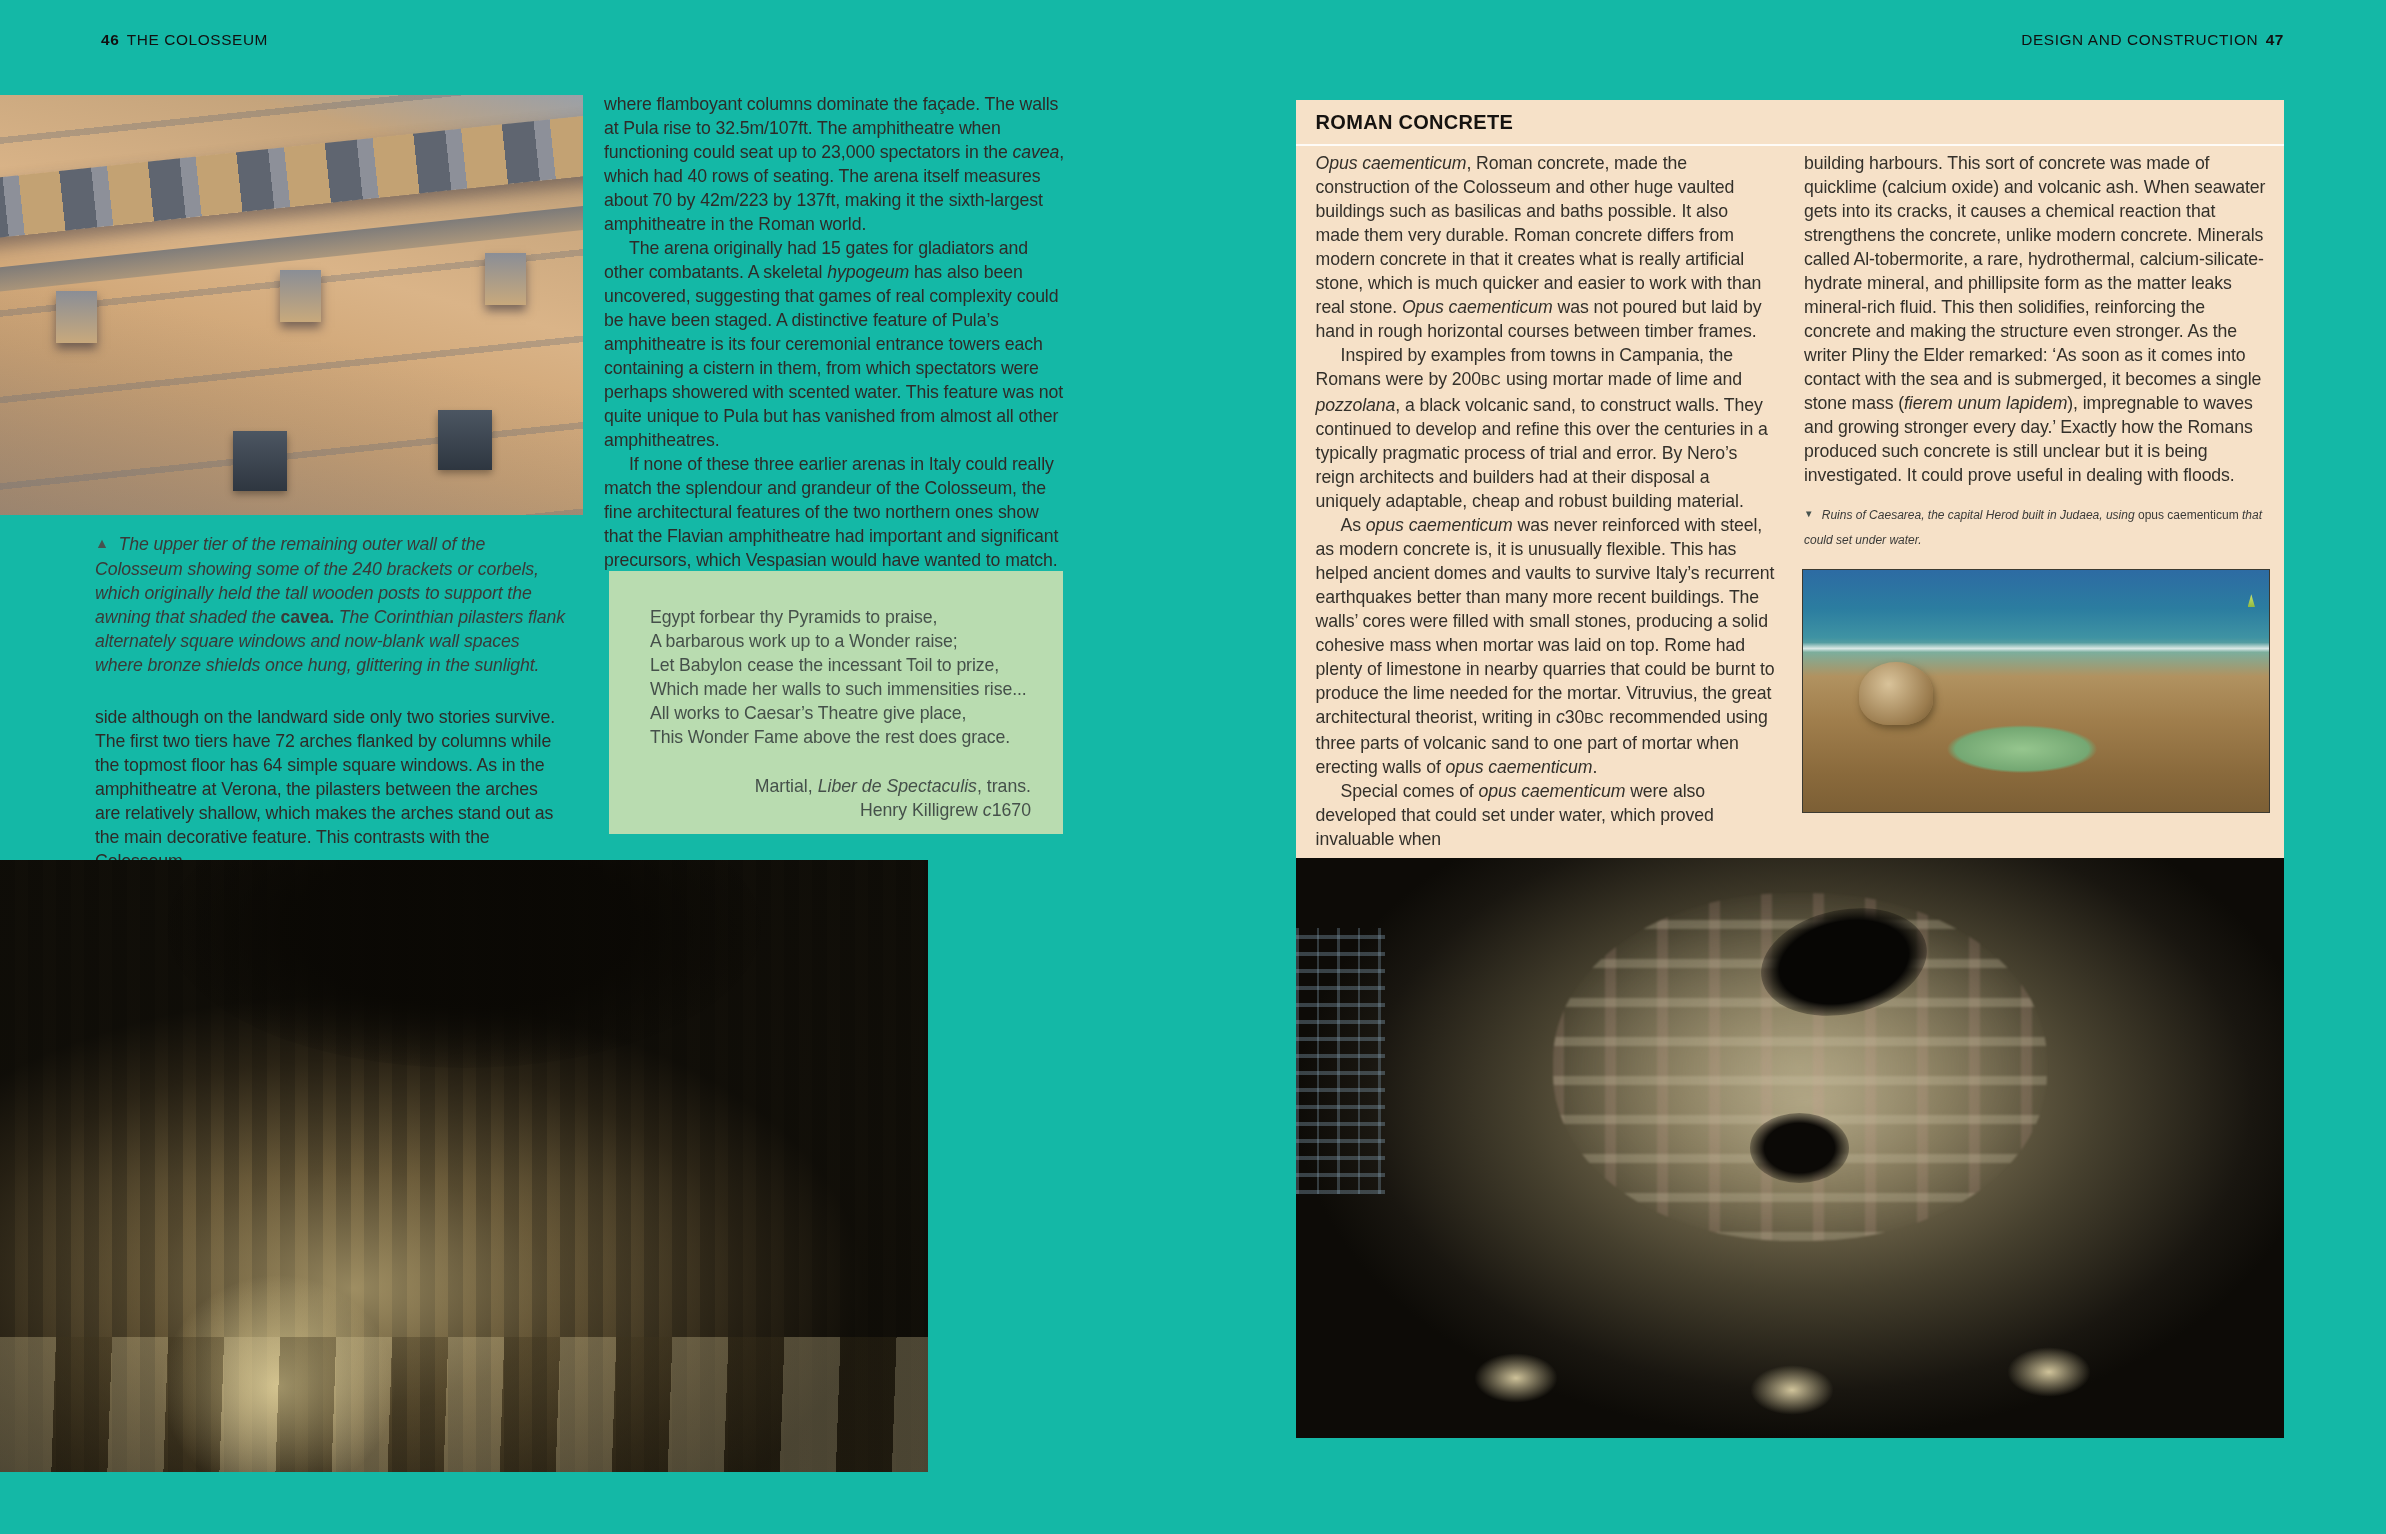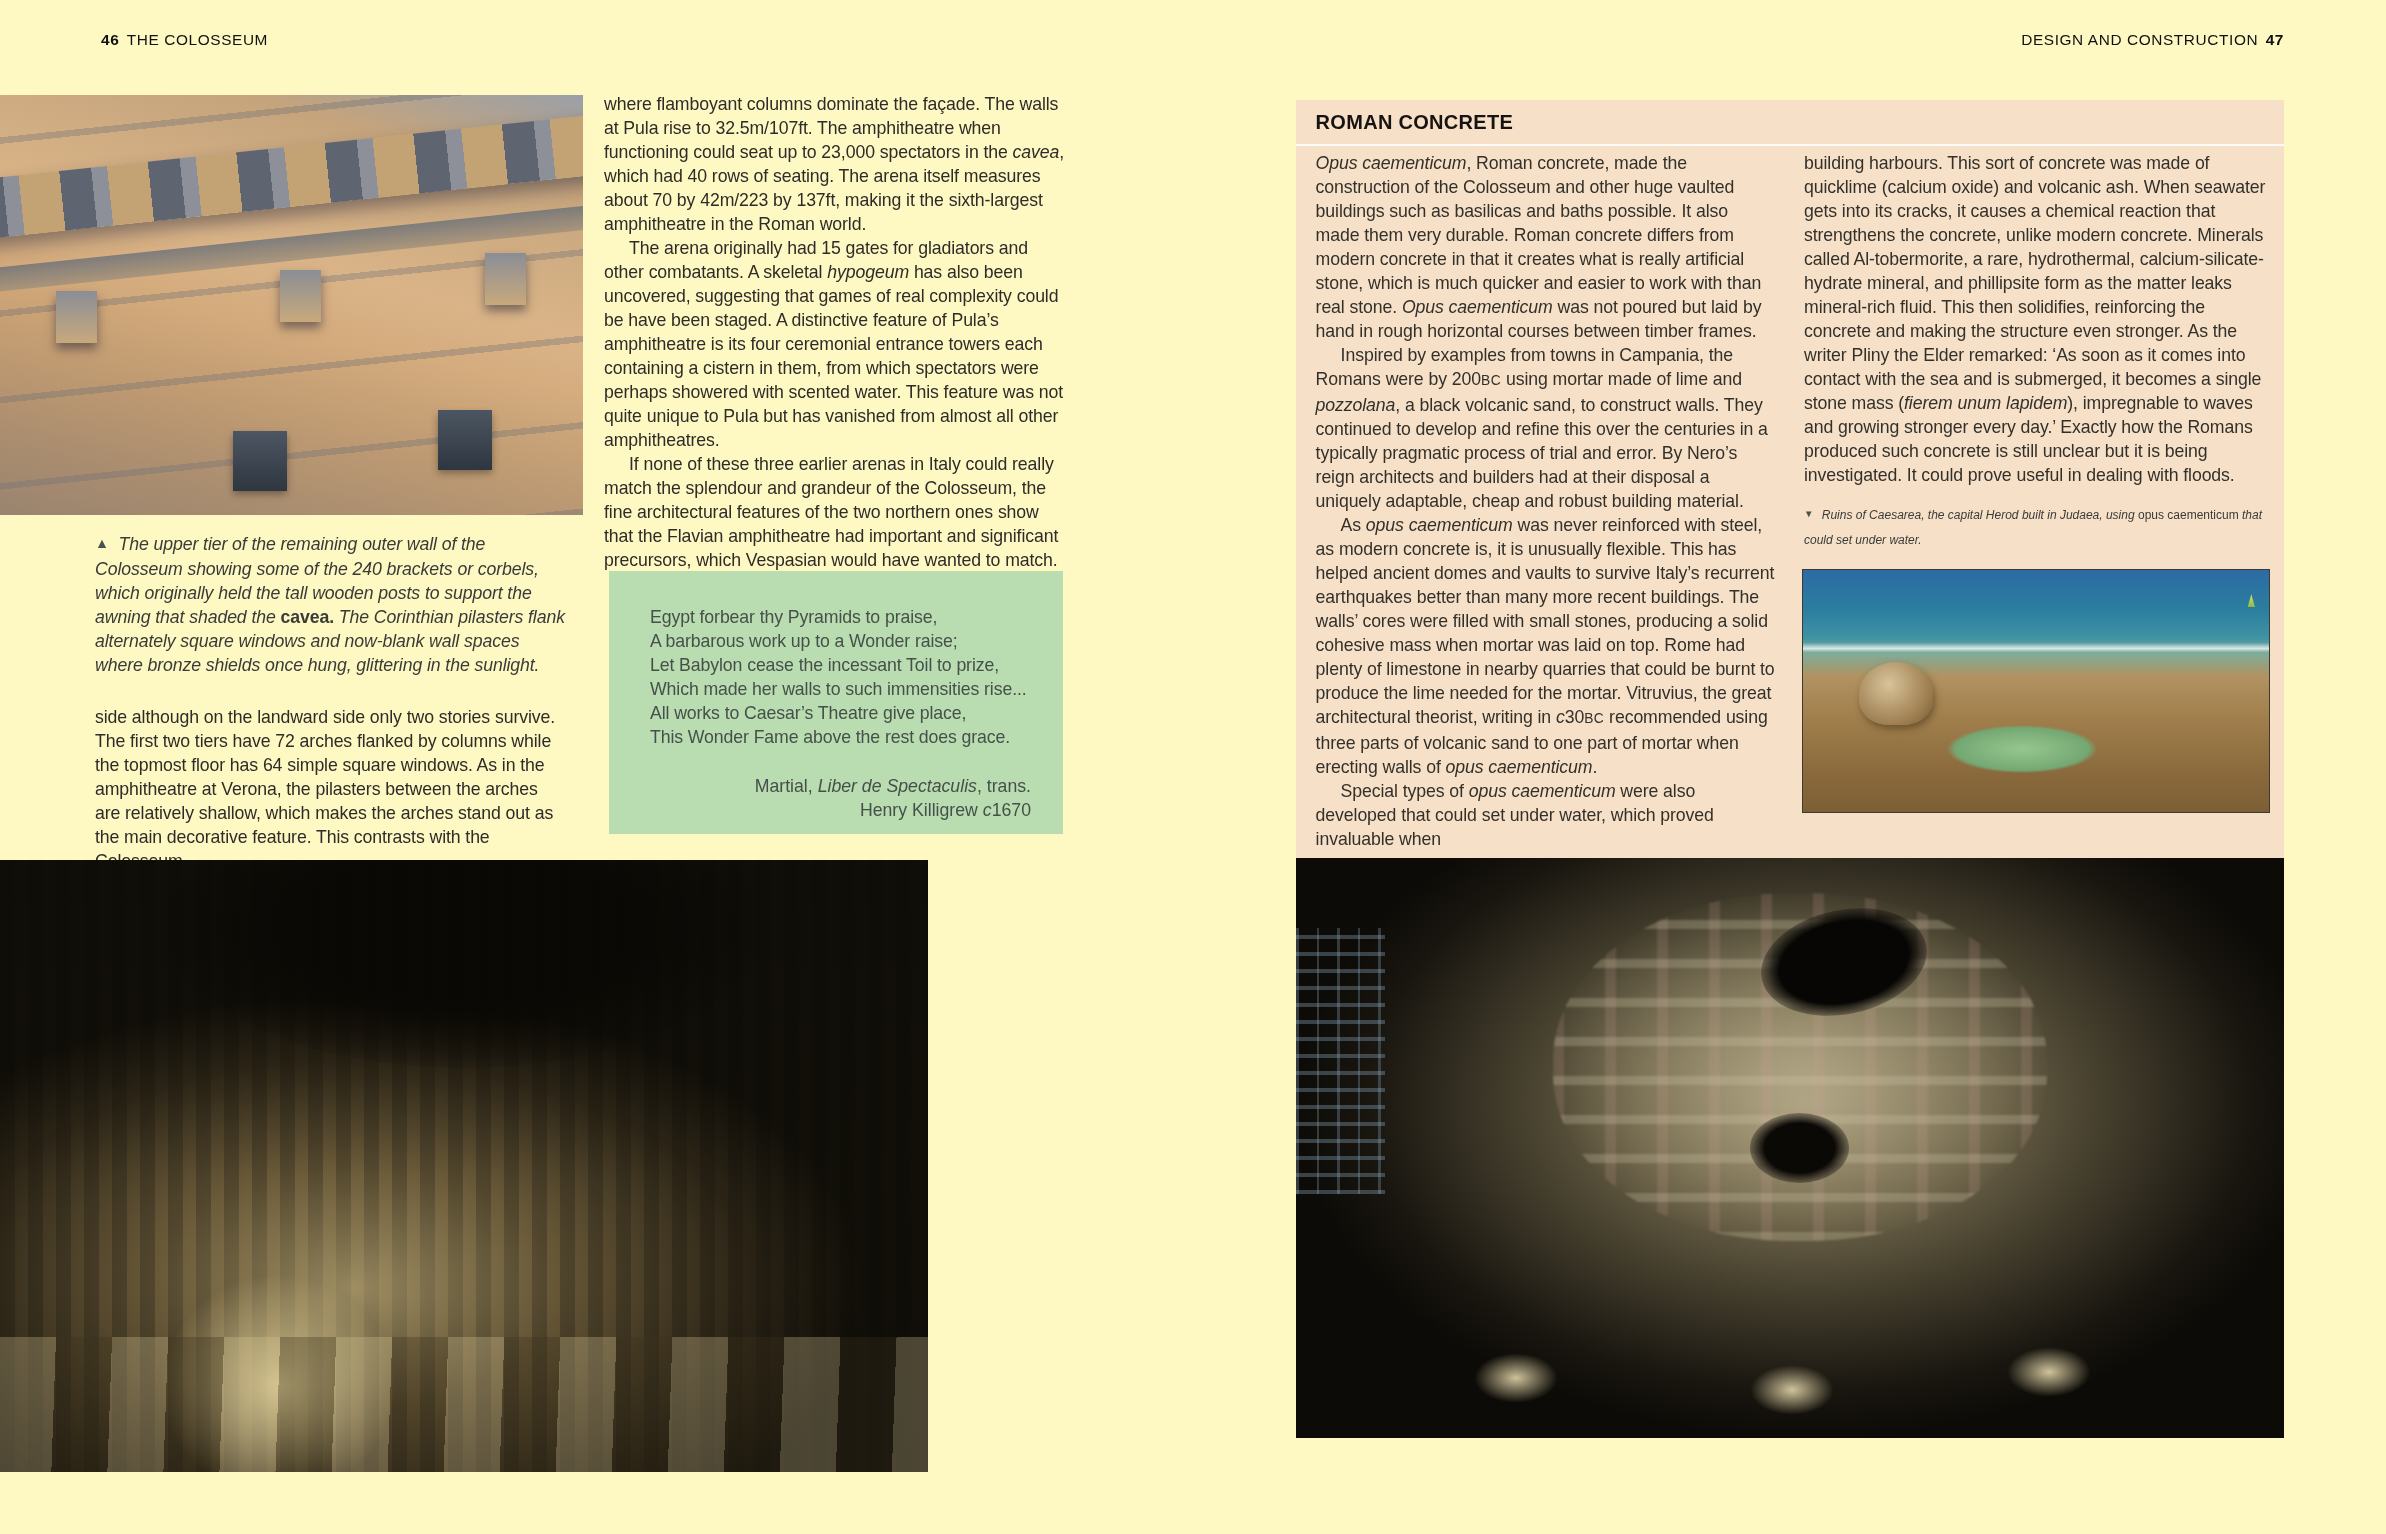--- a/index.html
+++ b/index.html
@@ -1,16 +1,16 @@
 <!DOCTYPE html>
 <html style="font-size:15px"><head>
 <meta charset="utf-8">
 <style>
   html,body{margin:0;padding:0;background:#ffffff;}
-  .spread{position:relative;width:2387px;height:1534px;background:#fef9c3;
+  .spread{position:relative;width:2387px;height:1534px;background:#14b8a6;
           font-family:"Liberation Sans",sans-serif;color:#2e2b28;overflow:hidden;}
 
   
   .runhead{position:absolute;top:31px;font-size:15.4px;letter-spacing:0.6px;color:#111;white-space:nowrap;}
   .runhead .b{font-weight:bold;}
   .runhead .sp{display:inline-block;width:7.5px;}
 
   
   .body-col{position:absolute;font-size:17.7px;line-height:24px;letter-spacing:-0.1px;color:#2e2b28;}
   .body-col p{margin:0;}
@@ -150,21 +150,21 @@
 
 
   <div class="panel">
     <div class="panel-title">ROMAN CONCRETE</div>
     <div class="panel-rule"></div>
 
     <div class="pcol" style="left:19.6px;width:461px;">
       <p><span class="st-i">Opus caementicum</span><span>, Roman concrete, made the construction of the Colosseum and other huge vaulted buildings such as basilicas and baths possible. It also made them very durable. Roman concrete differs from modern concrete in that it creates what is really artificial stone, which is much quicker and easier to work with than real stone. </span><span class="st-i">Opus caementicum</span><span> was not poured but laid by hand in rough horizontal courses between timber frames.</span></p>
       <p class="ind"><span>Inspired by examples from towns in Campania, the Romans were by 200</span><span class="st-sc">BC</span><span> using mortar made of lime and </span><span class="st-i">pozzolana</span><span>, a black volcanic sand, to construct walls. They continued to develop and refine this over the centuries in a typically pragmatic process of trial and error. By Nero’s reign architects and builders had at their disposal a uniquely adaptable, cheap and robust building material.</span></p>
       <p class="ind"><span>As </span><span class="st-i">opus caementicum</span><span> was never reinforced with steel, as modern concrete is, it is unusually flexible. This has helped ancient domes and vaults to survive Italy’s recurrent earthquakes better than many more recent buildings. The walls’ cores were filled with small stones, producing a solid cohesive mass when mortar was laid on top. Rome had plenty of limestone in nearby quarries that could be burnt to produce the lime needed for the mortar. Vitruvius, the great architectural theorist, writing in </span><span class="st-i">c</span><span>30</span><span class="st-sc">BC</span><span> recommended using three parts of volcanic sand to one part of mortar when erecting walls of </span><span class="st-i">opus caementicum</span><span>.</span></p>
-      <p class="ind"><span>Special types of </span><span class="st-i">opus caementicum</span><span> were also developed that could set under water, which proved invaluable when</span></p>
+      <p class="ind"><span>Special comes of </span><span class="st-i">opus caementicum</span><span> were also developed that could set under water, which proved invaluable when</span></p>
     </div>
 
     <div class="pcol" style="left:508px;width:463px;">
       <p><span>building harbours. This sort of concrete was made of quicklime (calcium oxide) and volcanic ash. When seawater gets into its cracks, it causes a chemical reaction that strengthens the concrete, unlike modern concrete. Minerals called Al-tobermorite, a rare, hydrothermal, calcium-silicate-hydrate mineral, and phillipsite form as the matter leaks mineral-rich fluid. This then solidifies, reinforcing the concrete and making the structure even stronger. As the writer Pliny the Elder remarked: ‘As soon as it comes into contact with the sea and is submerged, it becomes a single stone mass (</span><span class="st-i">fierem unum lapidem</span><span>), impregnable to waves and growing stronger every day.’ Exactly how the Romans produced such concrete is still unclear but it is being investigated. It could prove useful in dealing with floods.</span></p>
     </div>
 
     <div class="panel-caption"><span class="st-tri">▼ </span><span>Ruins of Caesarea, the capital Herod built in Judaea, using </span><span class="st-up">opus caementicum</span><span> that could set under water.</span></div>
   </div>
 
   <div class="photo-caesarea">

